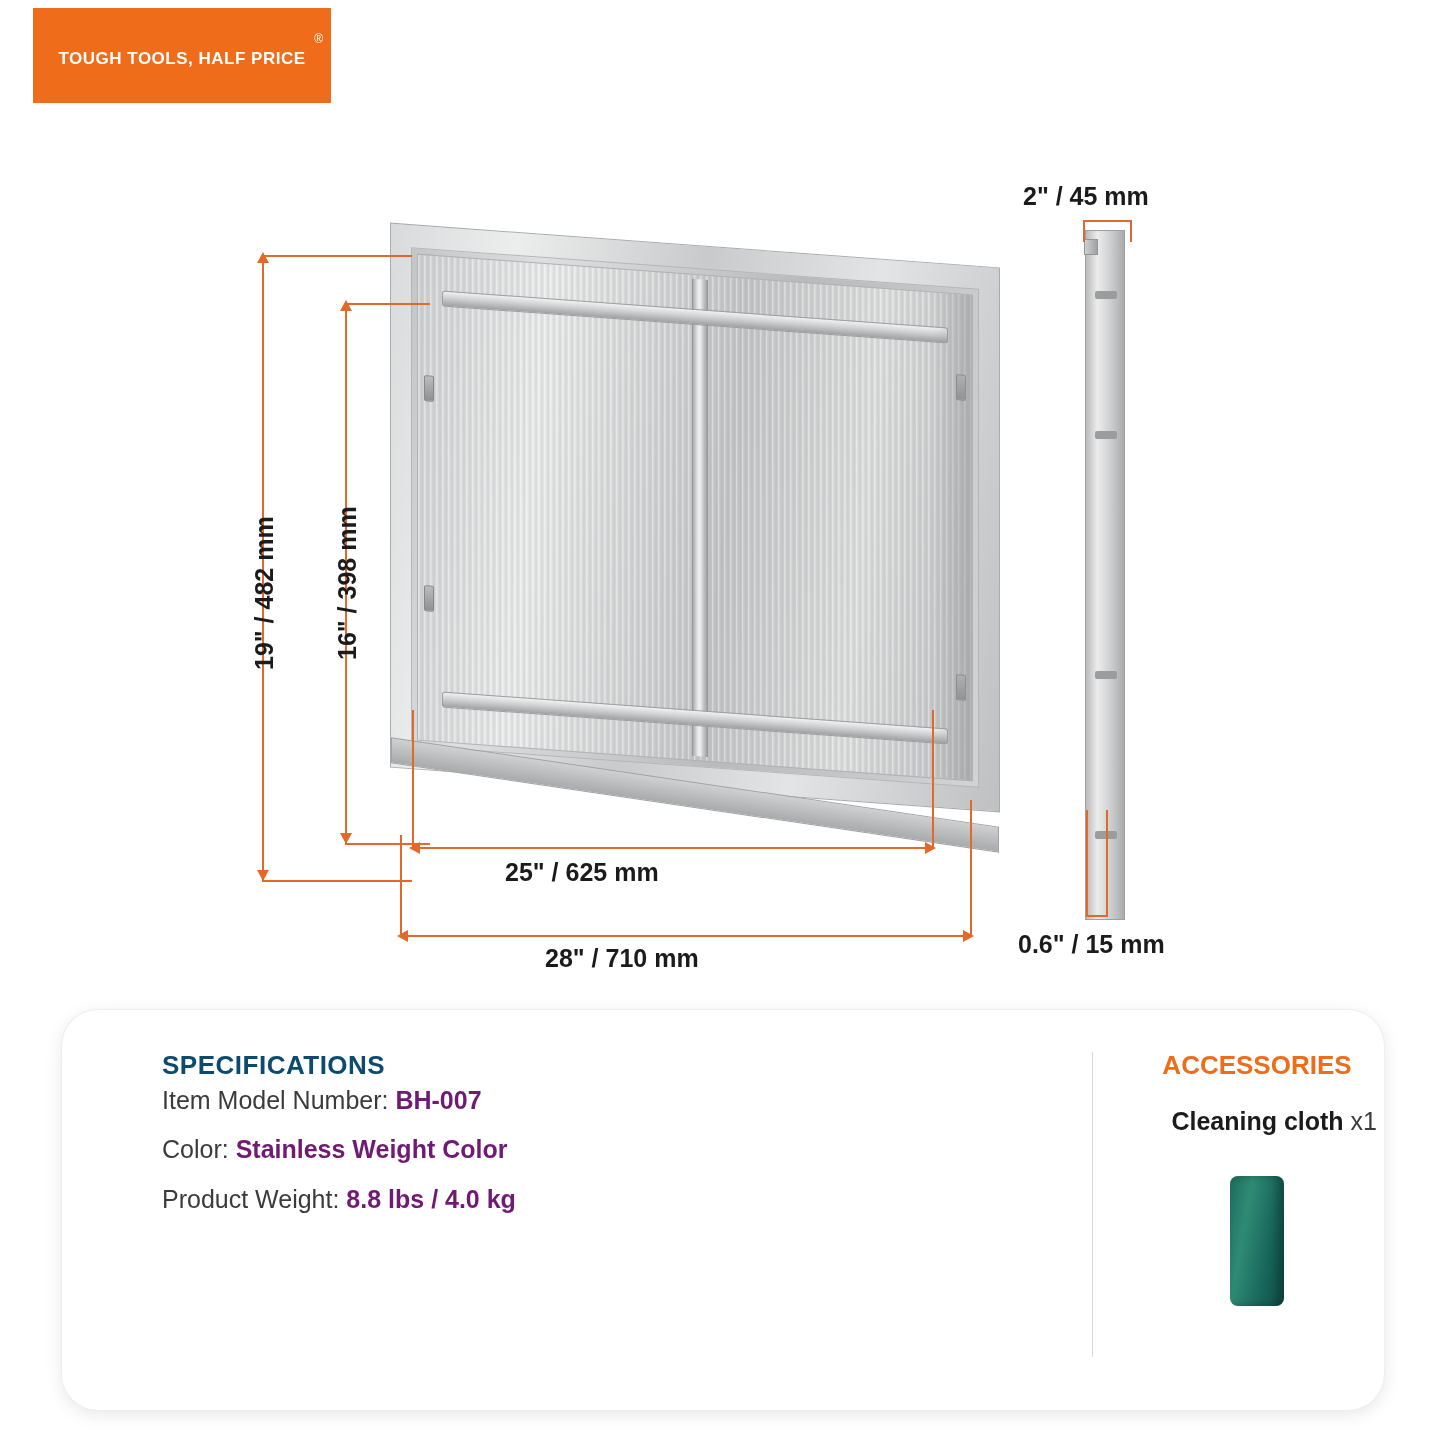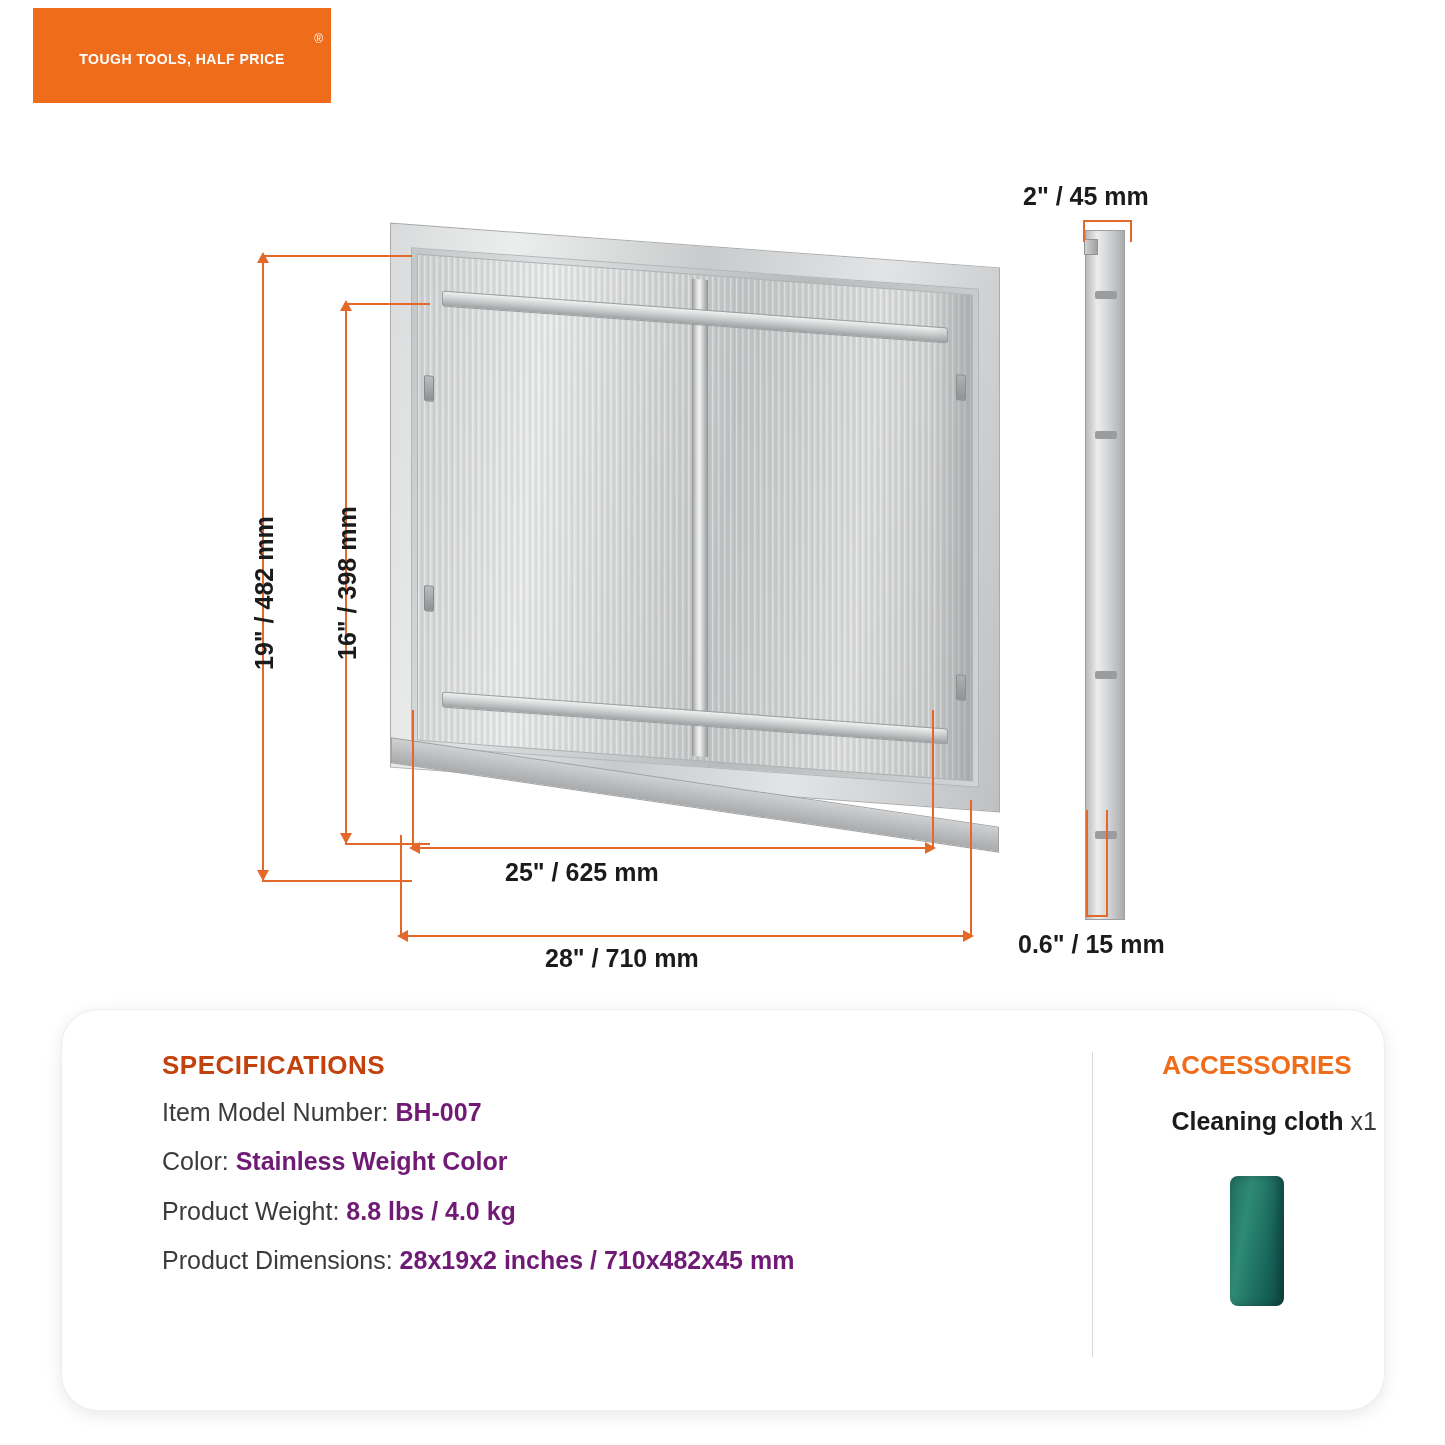--- a/index.html
+++ b/index.html
@@ -23,21 +23,21 @@
   .logo-word {
     color:#ffffff;
     font-size:50px;
     font-weight:bold;
     letter-spacing:1px;
     line-height:1;
     font-family:"DejaVu Sans", sans-serif;
   }
   .logo-sub {
     color:#ffffff;
-    font-size:14px;
+    font-size:17px;
     font-weight:bold;
     letter-spacing:0.5px;
     margin-top:7px;
     font-family:"Liberation Sans", sans-serif;
   }
   .logo-reg {
     position:absolute;
     right:8px; top:24px;
     color:#ffffff; font-size:12px;
   }
@@ -135,22 +135,22 @@
   
   .info-card {
     position:absolute; left:62px; top:1010px;
     width:1322px; height:400px;
     background:#ffffff;
     border-radius:36px;
     box-shadow:0 0 0 1px #eeeeee, 0 4px 18px rgba(0,0,0,0.10);
   }
   .spec-block { position:absolute; left:100px; top:40px; width:830px; }
   .section-title {
-    color:#c2410c; font-size:26px; font-weight:bold; letter-spacing:0.5px;
-    margin-bottom:16px;
+    color:#0c4a6e; font-size:26px; font-weight:bold; letter-spacing:0.5px;
+    margin-bottom:4px;
   }
   .spec-row { font-size:25px; color:#3b3b3b; margin-bottom:18px; line-height:1.25; }
   .spec-row b { color:#701a75; }
 
   .divider { position:absolute; left:1030px; top:42px; width:1px; height:305px; background:#d8d8d8; }
 
   .acc-block { position:absolute; left:1075px; top:40px; width:240px; text-align:center; }
   .acc-title { color:#ef6c1a; font-size:26px; font-weight:bold; margin-bottom:26px; }
   .acc-name { font-size:25px; color:#1b1b1b; font-weight:bold;text-align:right; }
   .acc-name span { font-weight:normal; color:#3b3b3b; }
@@ -249,24 +249,20 @@
       <b>BH-007</b>
     </div>
     <div class="spec-row">
       <span>Color:</span>
       <b>Stainless Weight Color</b>
     </div>
     <div class="spec-row">
       <span>Product Weight:</span>
       <b>8.8 lbs / 4.0 kg</b>
     </div>
-    <div class="spec-row">
-      <span>Product Dimensions:</span>
-      <b>28x19x2 inches / 710x482x45 mm</b>
-    </div>
   </div>
 
   <div class="divider"></div>
 
   <div class="acc-block">
     <div class="acc-title">ACCESSORIES</div>
     <div class="acc-name">
       <b>Cleaning cloth</b>
       <span>x1</span>
     </div>

